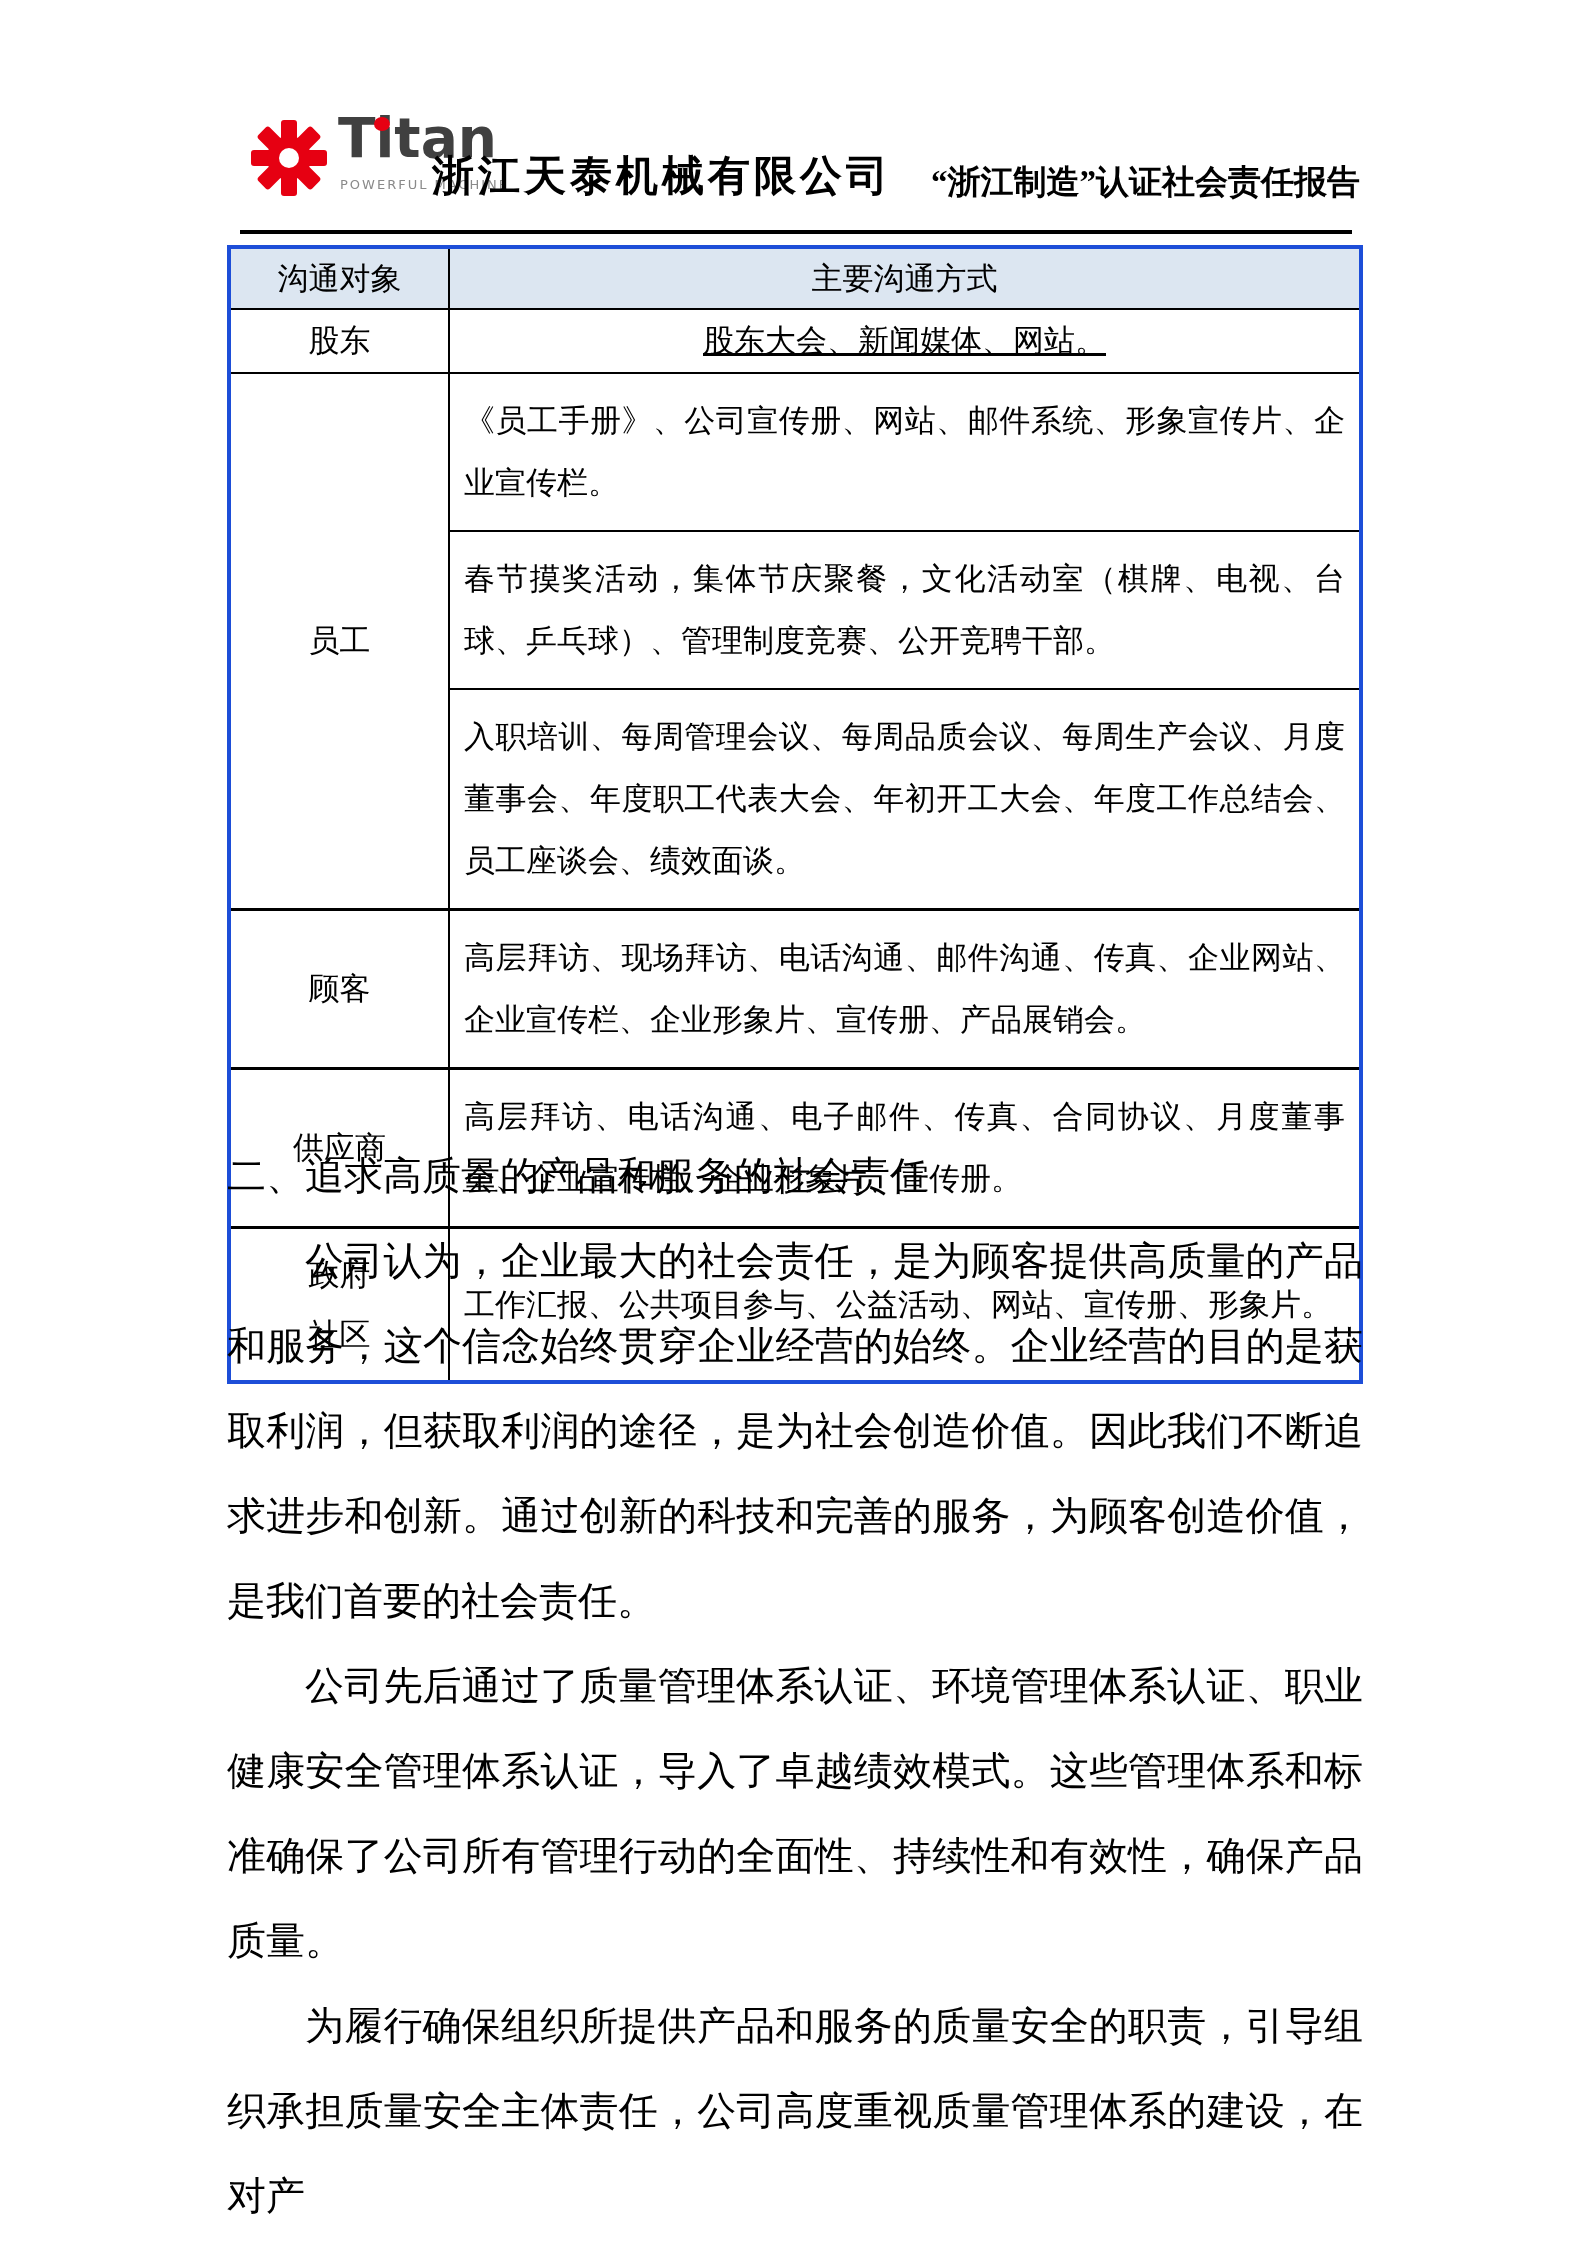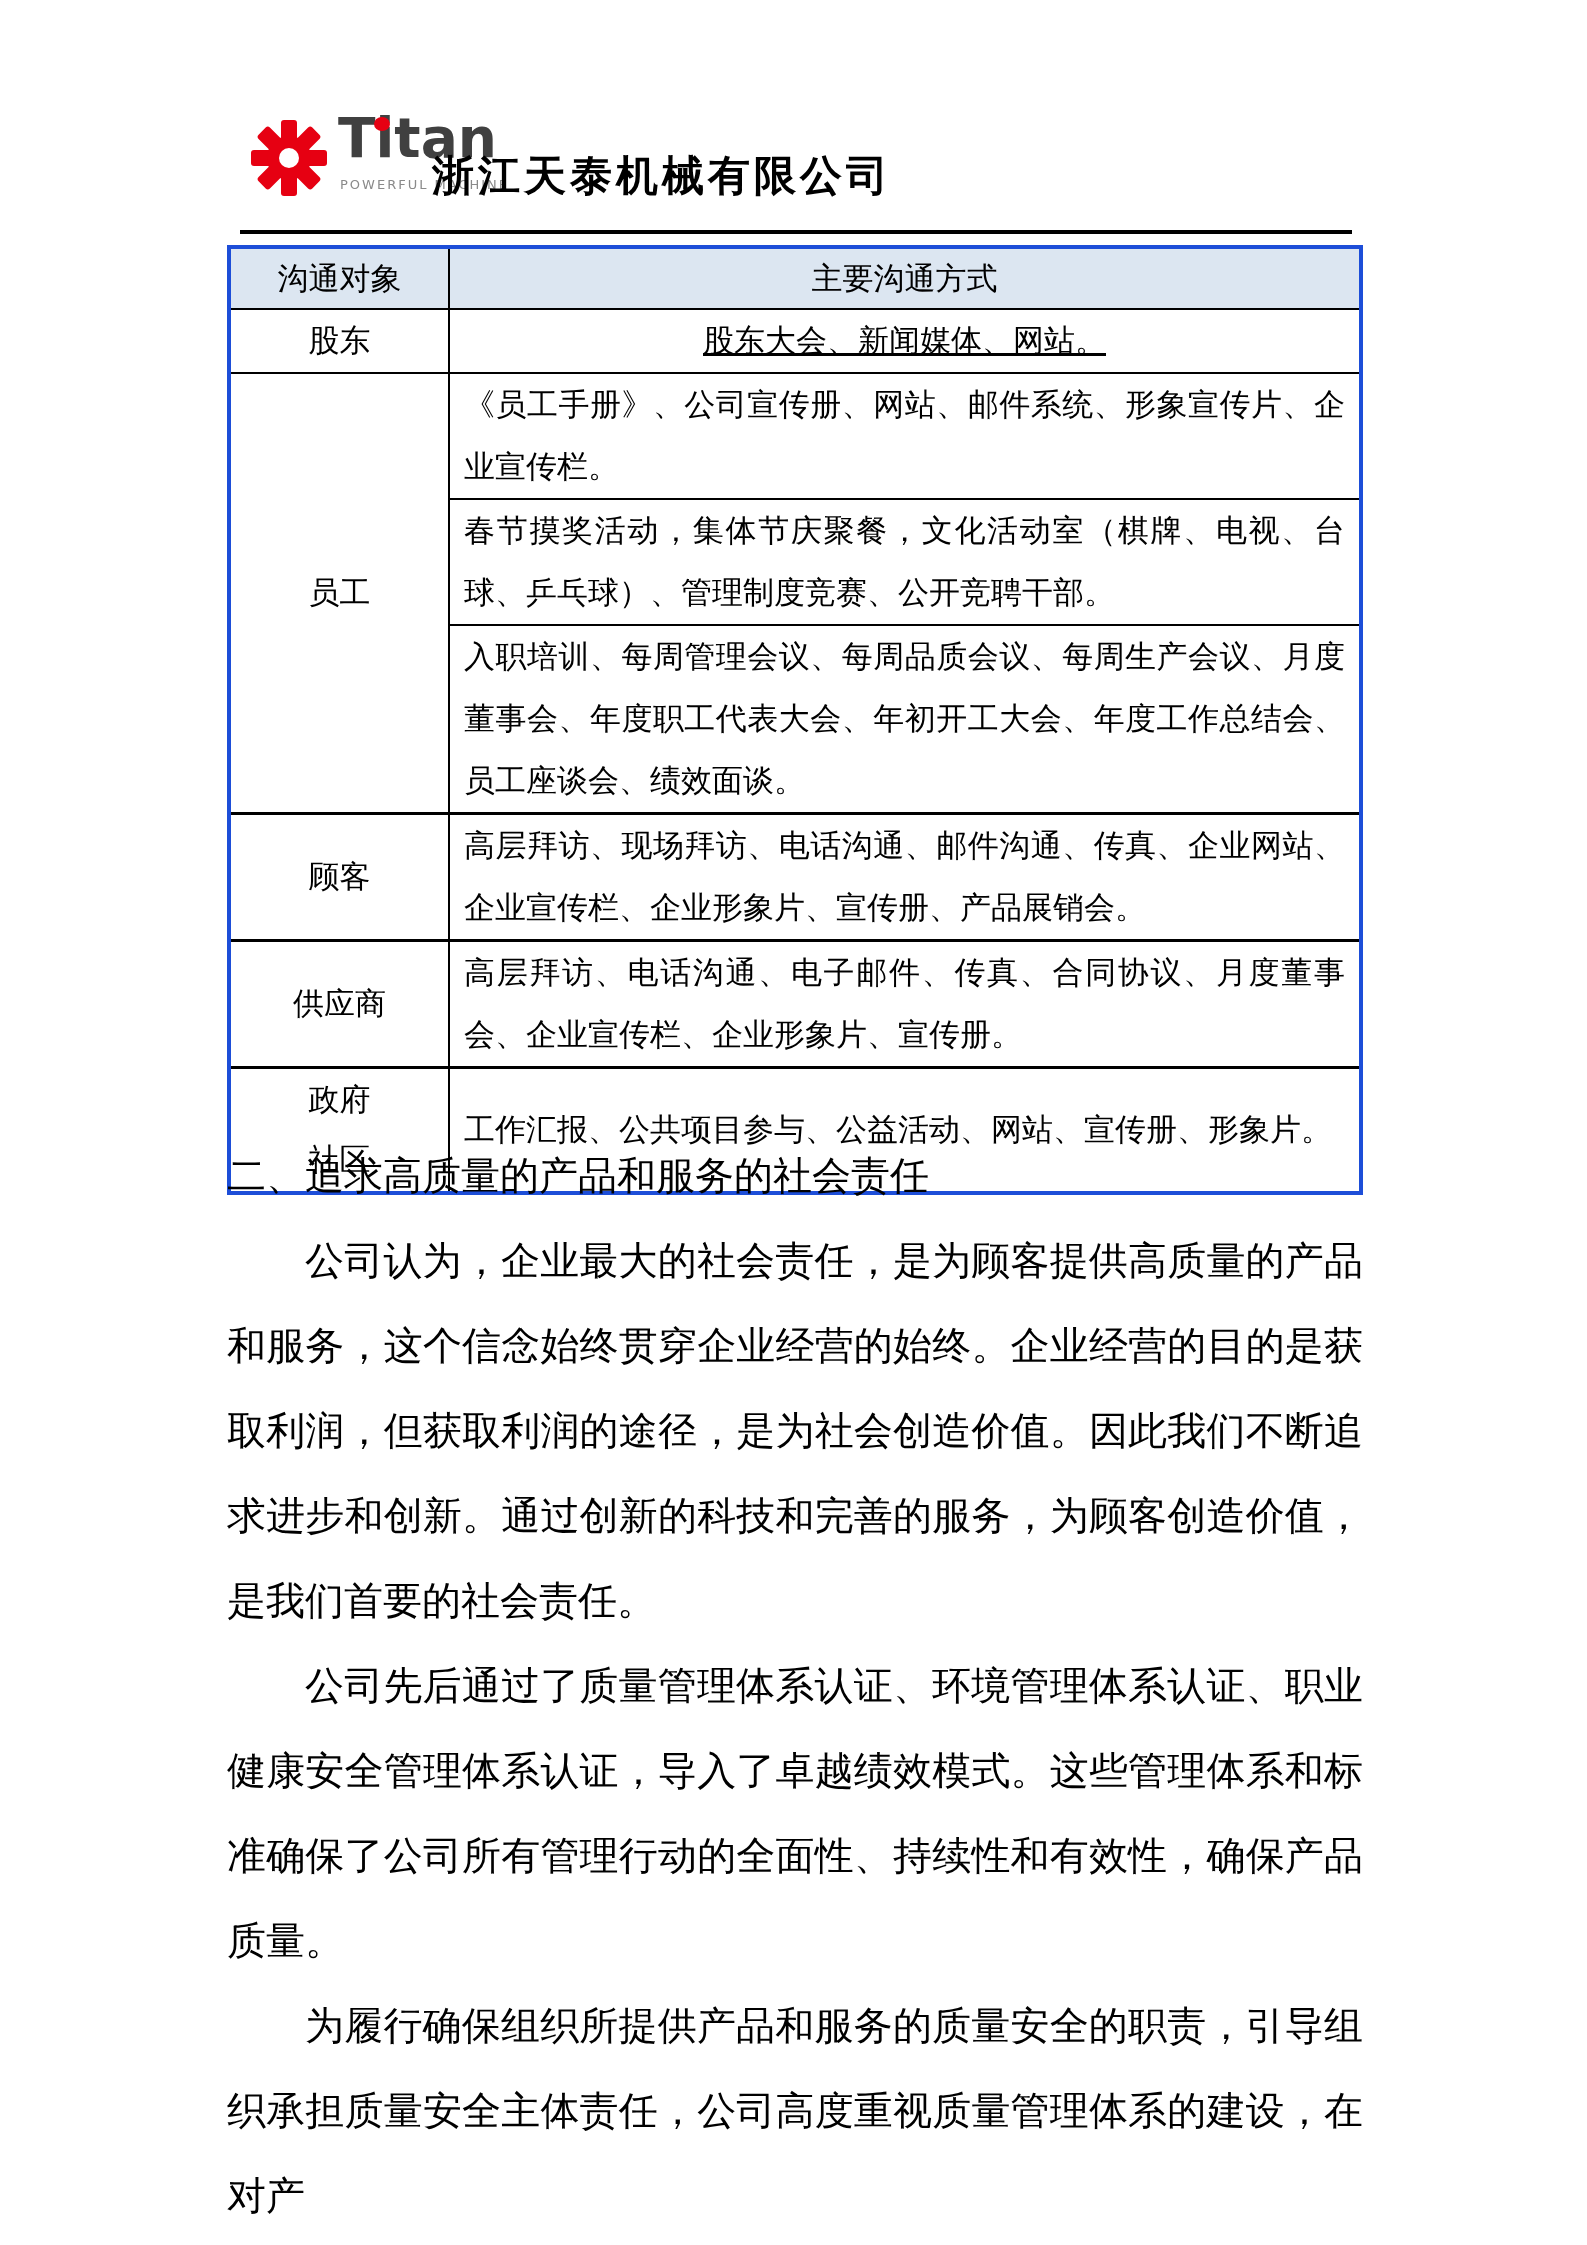--- a/index.html
+++ b/index.html
@@ -49,21 +49,21 @@
     border:4px solid #1d4ed8;
     font-size:31px;
   }
   .comm-table th,.comm-table td{border:2px solid #000;overflow:hidden;}
   .comm-table col.c1{width:220px;}
   .comm-table th{
     background:var(--table-header-bg);
     font-weight:normal;height:57px;text-align:center;vertical-align:middle;
   }
   .comm-table td.label{text-align:center;vertical-align:middle;line-height:60px;}
-  .comm-table td.method{padding:0 14px;text-align:justify;vertical-align:middle;line-height:62px;}
+  .comm-table td.method{padding:16px 14px;text-align:justify;vertical-align:middle;line-height:62px;}
   .comm-table td.method.center{text-align:center;padding:0;text-decoration:underline;}
   tr.major>td{border-top:3px solid #000;}
   tr.rh-a>td{height:59px;}
   tr.rh-b>td{height:57px;}
   tr.rh-c>td{height:121px;}
   tr.rh-d>td{height:184px;}
   tr.rh-e>td{height:121px;}
   tr.rh-f>td{height:120px;}
   tr.rh-g>td{height:119px;}
 
@@ -87,20 +87,21 @@
       <div class="bar b3"></div>
       <div class="bar b4"></div>
       <div class="hub"></div>
       <div class="hole"></div>
     </div>
     <div class="brand">Titan</div>
     <div class="i-dot"></div>
     <div class="tagline">POWERFUL MACHINE</div>
   </div>
   <div class="company">浙江天泰机械有限公司</div>
+  <div class="report-title">“浙江制造”认证社会责任报告</div>
   <div class="rule"></div>
 
   <table class="comm-table">
     <colgroup>
         <col class="c1">
         <col>
       </colgroup>
     <tbody>
       <tr>
         <th>沟通对象</th>

